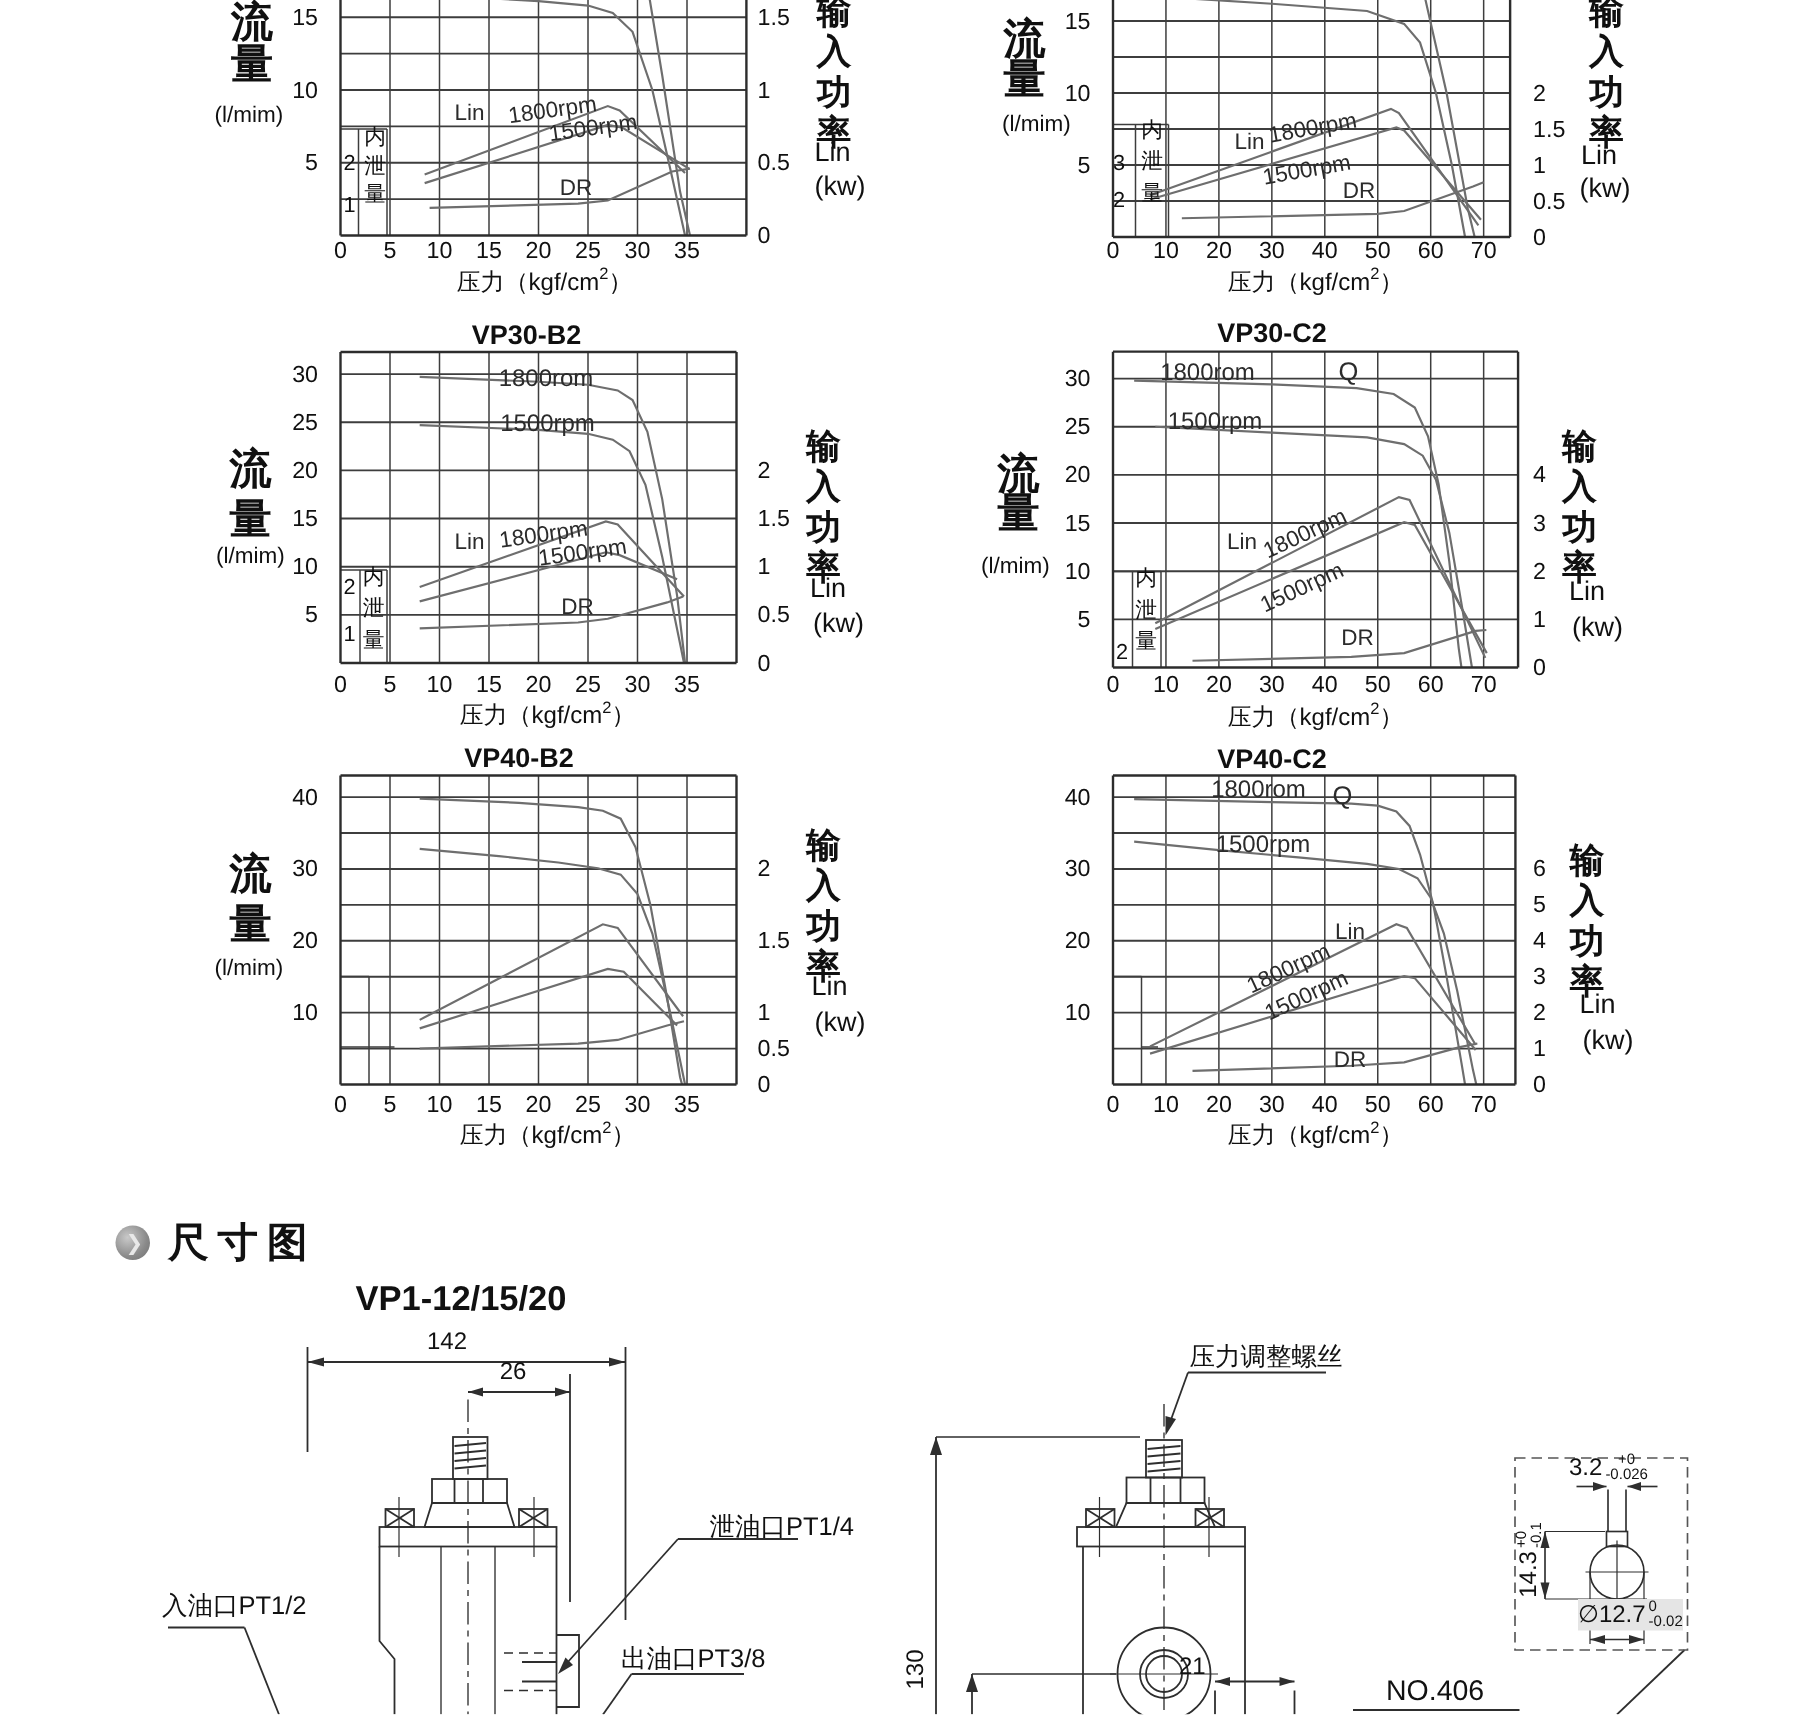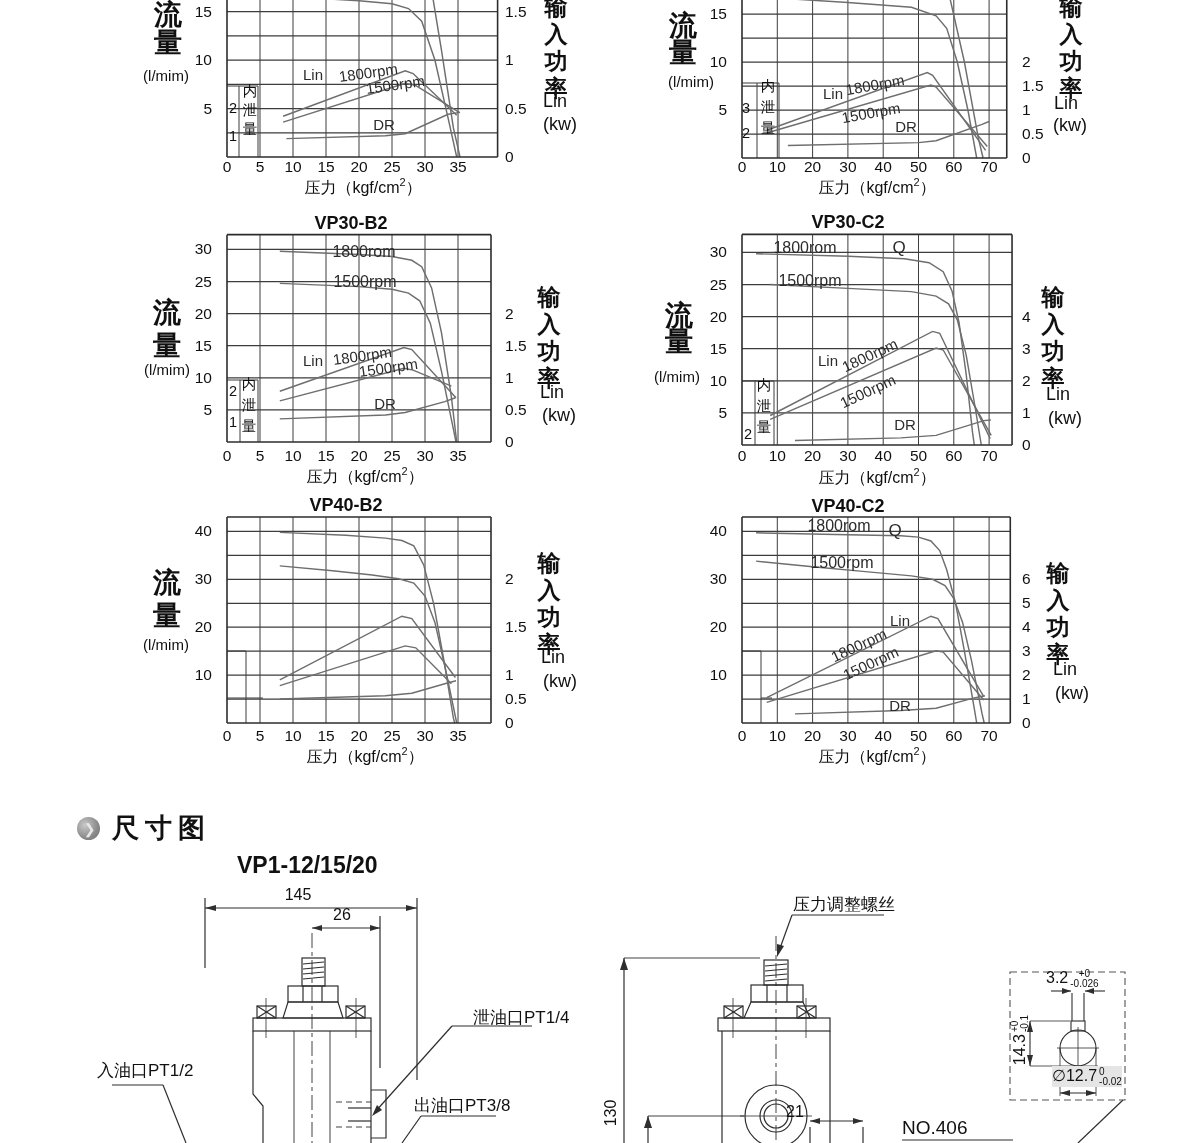--- a/index.html
+++ b/index.html
@@ -631,30 +631,30 @@
       <polygon points="1096,1093 1086,1090 1086,1096" fill="#2e2e2e" stroke="none"></polygon>
     </g>
   </svg>
 
   <div class="sec-icon">
       <span>❯</span>
     </div>
   <div class="ovl sec-title">尺寸图</div>
   <div class="ovl dim-title">VP1-12/15/20</div>
 
-  <div class="ovl dim-num" style="left:283px;top:886px;width:30px;text-align:center;">145</div>
+  <div class="ovl dim-num" style="left:283px;top:886px;width:30px;text-align:center;">142</div>
   <div class="ovl dim-num" style="left:328px;top:906px;width:28px;text-align:center;">26</div>
   <div class="ovl dwg-lbl" style="left:473px;top:1006px;">泄油口PT1/4</div>
-  <div class="ovl dwg-lbl" style="left:97px;top:1059px;">入油口PT1/2</div>
+  <div class="ovl dwg-lbl" style="left:108px;top:1059px;">入油口PT1/2</div>
   <div class="ovl dwg-lbl" style="left:414px;top:1094px;">出油口PT3/8</div>
 
   <div class="ovl dwg-lbl" style="left:793px;top:893px;">压力调整螺丝</div>
   <div class="ovl dim-num rot" style="left:591px;top:1104px;width:40px;">130</div>
   <div class="ovl dim-num" style="left:786px;top:1103px;width:28px;text-align:left;">21</div>
-  <div class="ovl" style="left:902px;top:1117px;font-size:19px;">NO.406</div>
+  <div class="ovl" style="left:924px;top:1117px;font-size:19px;">NO.406</div>
 
   <div class="ovl" style="left:1046px;top:969px;font-size:16px;text-align:center;">
     <span>3.2</span><span class="tol">
         <span>+0</span>
         <span>-0.026</span>
       </span>
   </div>
   <div class="ovl rot" style="left:982px;top:1030px;width:76px;font-size:16px;">
     <span>14.3</span>
       <span class="tol">

